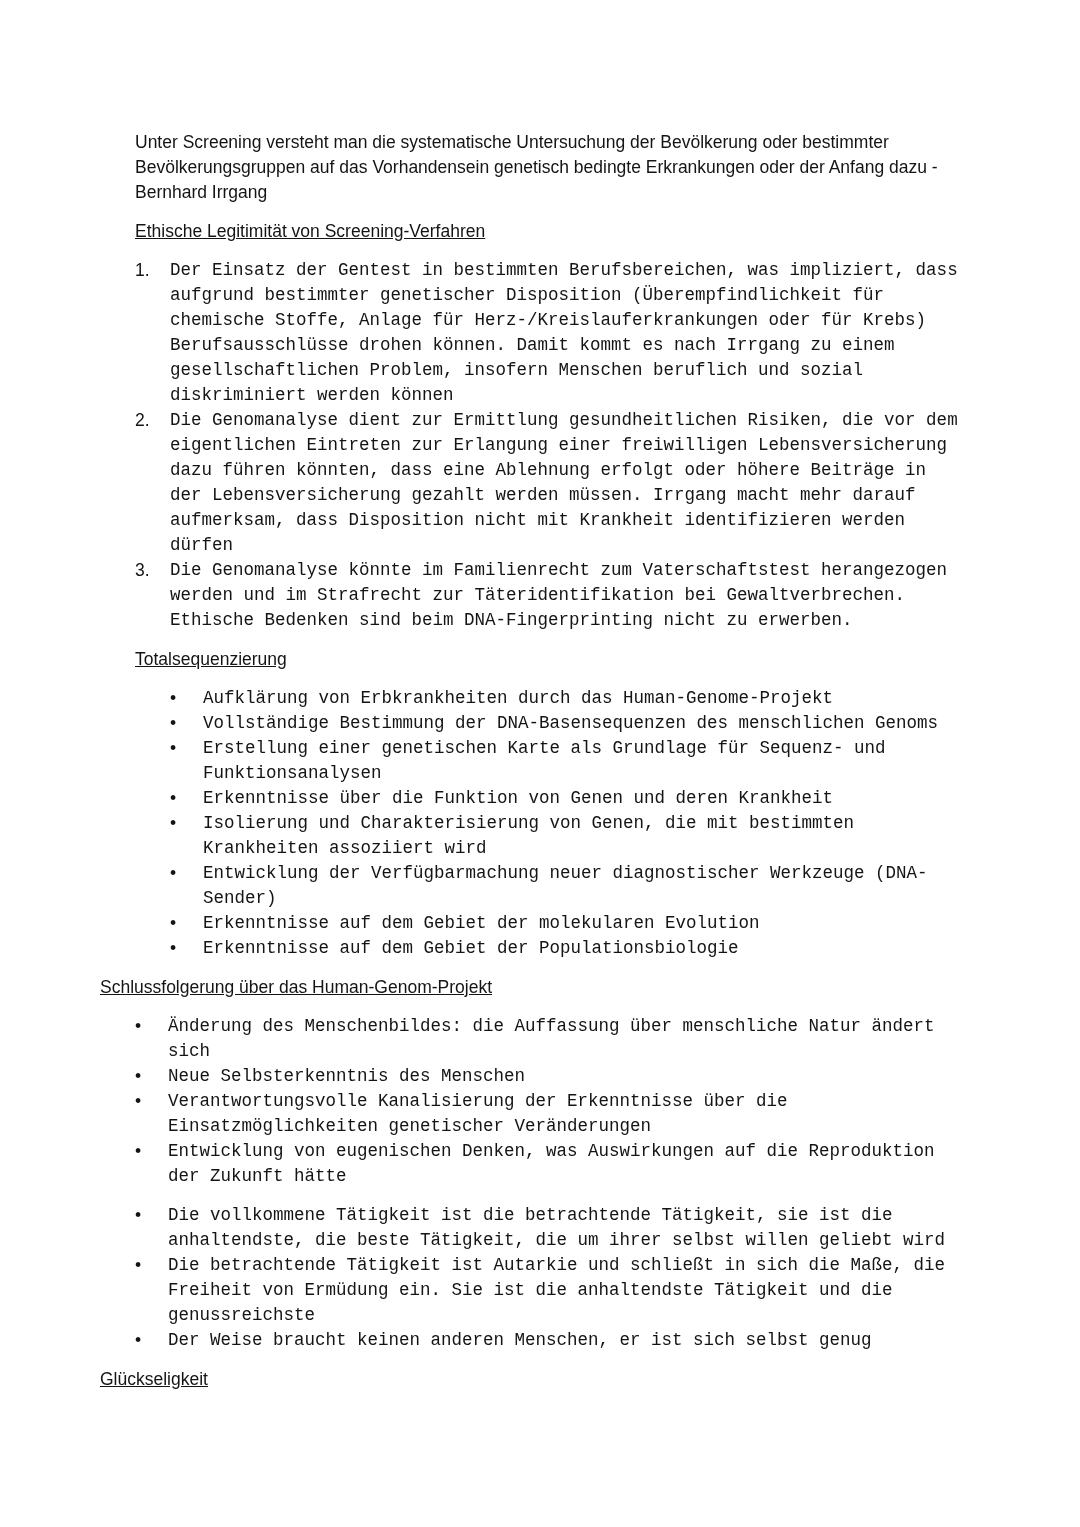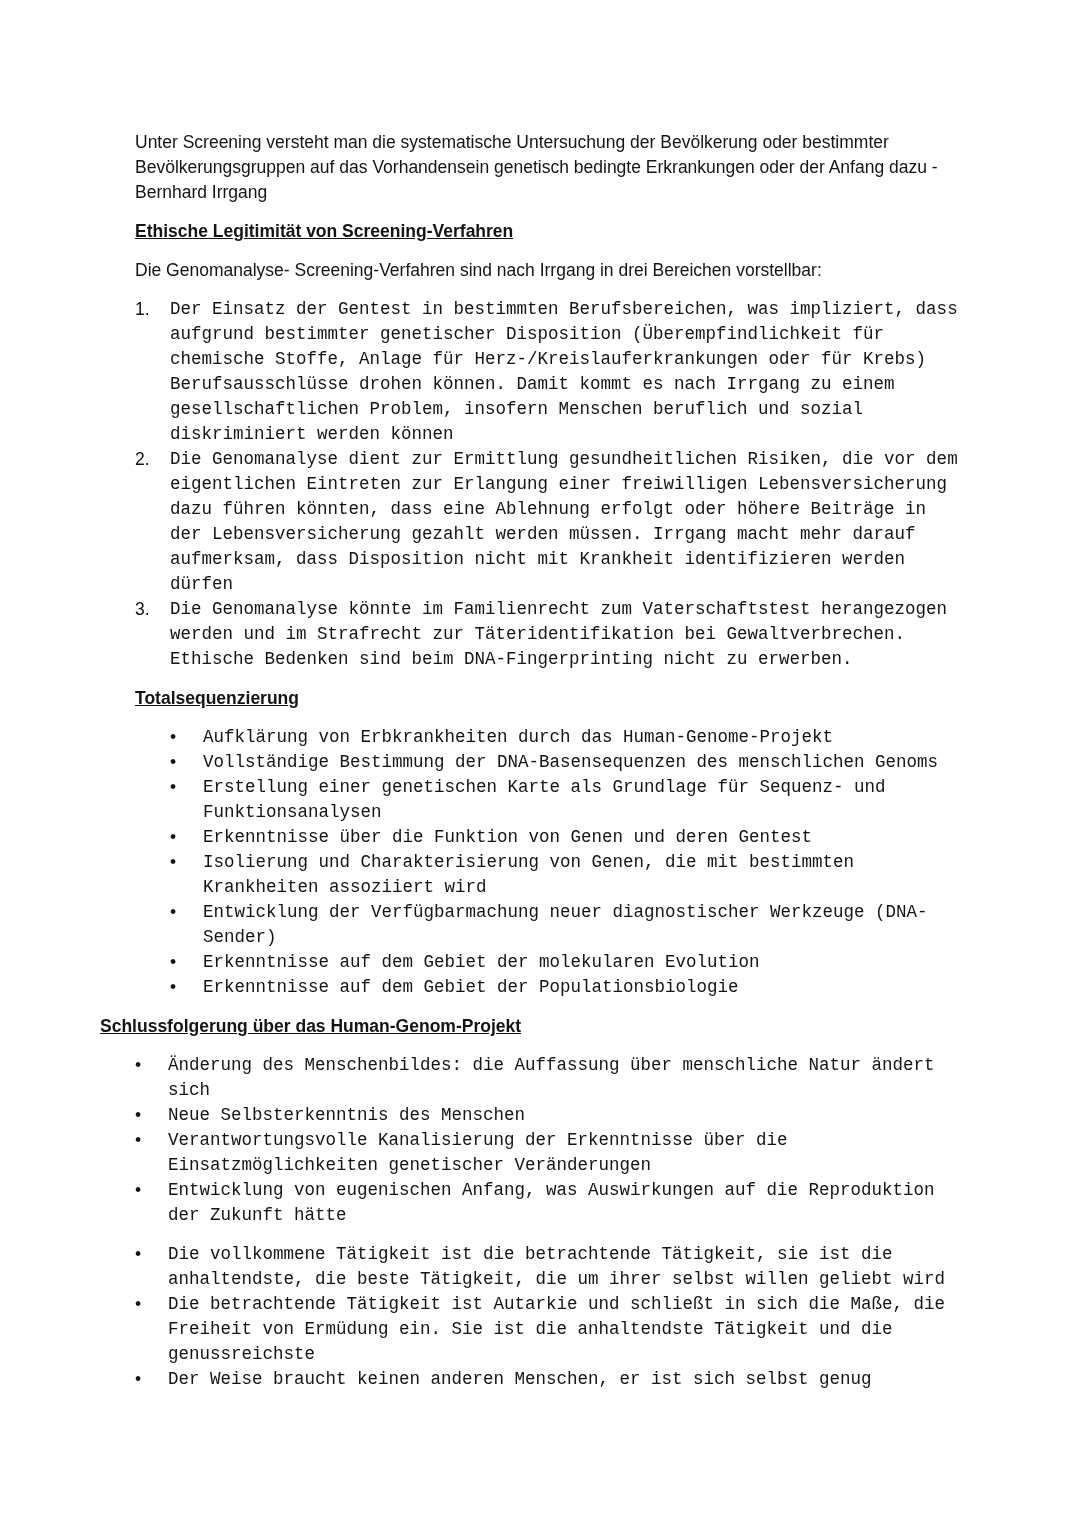--- a/index.html
+++ b/index.html
@@ -21,21 +21,21 @@
     color: #141414;
     overflow: hidden;
   }
   .doc-body { width: 100%; }
   .block { margin: 0 6px 14px 0; }
   .indent-0 { margin-left: 0; }
   .indent-1 { margin-left: 35px; }
   .indent-2 { margin-left: 70px; }
   p.block { margin-top: 0; }
   .heading {
-    font-weight: 700;
+    font-weight: 400;
     text-decoration: underline;
   }
   .list .li {
     display: flex;
     align-items: flex-start;
   }
   .list .marker {
     flex: 0 0 35px;
     white-space: nowrap;
   }
@@ -48,21 +48,20 @@
     font-family: Liberation Mono, monospace;
   }
 </style>
 </head>
 <body>
 
 <div class="page">
   <div class="doc-body">
       <p class="block paragraph indent-1">Unter Screening versteht man die systematische Untersuchung der Bevölkerung oder bestimmter Bevölkerungsgruppen auf das Vorhandensein genetisch bedingte Erkrankungen oder der Anfang dazu  - Bernhard Irrgang</p>
       <p class="block heading indent-1">Ethische Legitimität von Screening-Verfahren</p>
-      <p class="block paragraph indent-1">Die Genomanalyse- Screening-Verfahren sind nach Irrgang in drei Bereichen vorstellbar:</p>
       <div class="block list numbered-list indent-1">
         <div class="li">
           <span class="marker">1.</span>
           <span class="li-text">Der Einsatz der Gentest in bestimmten Berufsbereichen, was impliziert, dass aufgrund bestimmter genetischer Disposition (Überempfindlichkeit für chemische Stoffe, Anlage für Herz-/Kreislauferkrankungen oder für Krebs) Berufsausschlüsse drohen können. Damit kommt es nach Irrgang zu einem gesellschaftlichen Problem, insofern Menschen beruflich und sozial diskriminiert werden können</span>
         </div>
         <div class="li">
           <span class="marker">2.</span>
           <span class="li-text">Die Genomanalyse dient zur Ermittlung gesundheitlichen Risiken, die vor dem eigentlichen Eintreten zur Erlangung einer freiwilligen Lebensversicherung dazu führen könnten, dass eine Ablehnung erfolgt oder höhere Beiträge in der Lebensversicherung gezahlt werden müssen. Irrgang macht mehr darauf aufmerksam, dass Disposition nicht mit Krankheit identifizieren werden dürfen</span>
         </div>
         <div class="li">
@@ -79,21 +78,21 @@
         <div class="li">
           <span class="marker">•</span>
           <span class="li-text">Vollständige Bestimmung der DNA-Basensequenzen des menschlichen Genoms</span>
         </div>
         <div class="li">
           <span class="marker">•</span>
           <span class="li-text">Erstellung einer genetischen Karte als Grundlage für Sequenz- und Funktionsanalysen</span>
         </div>
         <div class="li">
           <span class="marker">•</span>
-          <span class="li-text">Erkenntnisse über die Funktion von Genen und deren Gentest</span>
+          <span class="li-text">Erkenntnisse über die Funktion von Genen und deren Krankheit</span>
         </div>
         <div class="li">
           <span class="marker">•</span>
           <span class="li-text">Isolierung und Charakterisierung von Genen, die mit bestimmten Krankheiten assoziiert wird</span>
         </div>
         <div class="li">
           <span class="marker">•</span>
           <span class="li-text">Entwicklung der Verfügbarmachung neuer diagnostischer Werkzeuge (DNA-Sender)</span>
         </div>
         <div class="li">
@@ -114,31 +113,32 @@
         <div class="li">
           <span class="marker">•</span>
           <span class="li-text">Neue Selbsterkenntnis des Menschen</span>
         </div>
         <div class="li">
           <span class="marker">•</span>
           <span class="li-text">Verantwortungsvolle Kanalisierung der Erkenntnisse über die Einsatzmöglichkeiten genetischer Veränderungen</span>
         </div>
         <div class="li">
           <span class="marker">•</span>
-          <span class="li-text">Entwicklung von eugenischen Anfang, was Auswirkungen auf die Reproduktion der Zukunft hätte</span>
+          <span class="li-text">Entwicklung von eugenischen Denken, was Auswirkungen auf die Reproduktion der Zukunft hätte</span>
         </div>
       </div>
       <div class="block list bullet-list indent-1">
         <div class="li">
           <span class="marker">•</span>
           <span class="li-text">Die vollkommene Tätigkeit ist die betrachtende Tätigkeit, sie ist die anhaltendste, die beste Tätigkeit, die um ihrer selbst willen geliebt wird</span>
         </div>
         <div class="li">
           <span class="marker">•</span>
           <span class="li-text">Die betrachtende Tätigkeit ist Autarkie und schließt in sich die Maße, die Freiheit von Ermüdung ein. Sie ist die anhaltendste Tätigkeit und die genussreichste</span>
         </div>
         <div class="li">
           <span class="marker">•</span>
           <span class="li-text">Der Weise braucht keinen anderen Menschen, er ist sich selbst genug</span>
         </div>
       </div>
+      <p class="block heading indent-0">Glückseligkeit</p>
     </div>
 </div>
 
 </body></html>

